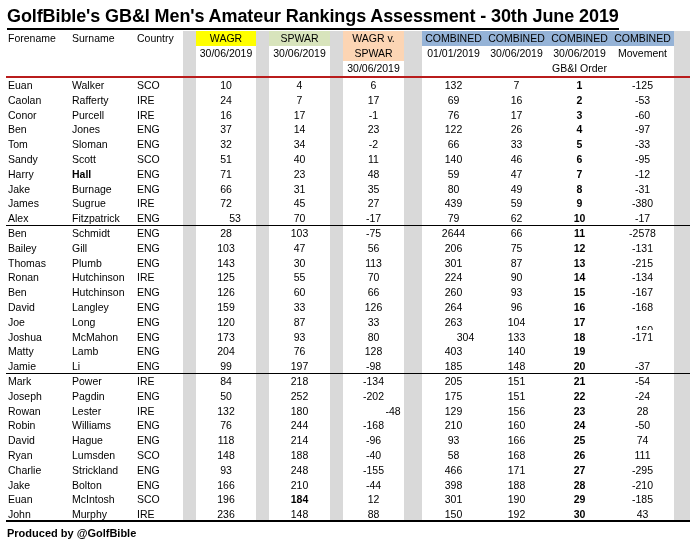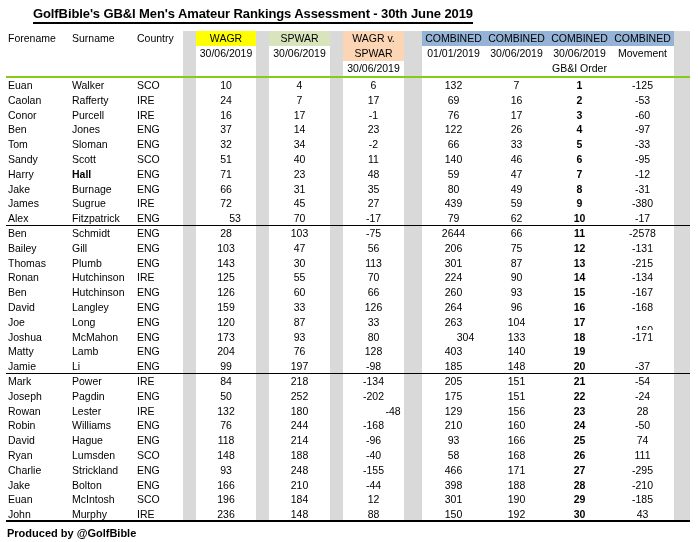--- a/index.html
+++ b/index.html
@@ -3,44 +3,43 @@
 <meta charset="utf-8">
 <style>
   * { margin: 0; padding: 0; box-sizing: border-box; }
   html, body { width: 698px; height: 542px; background: #ffffff; overflow: hidden; }
   body { font-family: "Liberation Sans", sans-serif; color: #000; position: relative; }
 
   .page { position: relative; width: 698px; height: 542px; background: #fff; }
 
   .title {
     position: absolute; left: 7px; top: 6px;
-    font-size: 13px; font-weight: bold; letter-spacing: -0.1px;
+    font-size: 18px; font-weight: bold; letter-spacing: -0.1px;
     border-bottom: 2px solid #000; padding-bottom: 1px;
     display: inline-block;
-    margin-left: 26px;
   }
 
   .table { position: absolute; left: 6px; top: 31px; width: 684px; }
 
   
   .strip { position: absolute; top: 0; bottom: 0; background: var(--sep-bg, #d9d9d9); z-index: 0; }
   .strip.s1 { left: 177px; width: 13px; }
   .strip.s2 { left: 250px; width: 13px; }
   .strip.s3 { left: 324px; width: 13px; }
   .strip.s4 { left: 398px; width: 18px; }
   .strip.s5 { left: 668px; width: 16px; }
 
   .grid-cols {
     display: grid;
     grid-template-columns: 64px 65px 48px 13px 60px 13px 61px 13px 61px 18px 63px 63px 63px 63px 16px;
     position: relative; z-index: 1;
   }
 
   
-  .thead { border-bottom: 2px solid #84cc16; grid-auto-rows: 15px; }
+  .thead { border-bottom: 2px solid #b91c1c; grid-auto-rows: 15px; }
   .h { font-size: 10.5px; line-height: 15px; text-align: center; white-space: nowrap; }
   .h.left { text-align: left; padding-left: 2px; }
   .r1 { grid-row: 1; }
   .r2 { grid-row: 2; }
   .r3 { grid-row: 3; }
   .col-forename { grid-column: 1; }
   .col-surname  { grid-column: 2; }
   .col-country  { grid-column: 3; }
   .col-wagr     { grid-column: 5; }
   .col-spwar    { grid-column: 7; }
@@ -452,21 +451,21 @@
           <div class="cell num" style="grid-column: 11;">398</div>
           <div class="cell num" style="grid-column: 12;">188</div>
           <div class="cell num bold" style="grid-column: 13;">28</div>
           <div class="cell num" style="grid-column: 14;">-210</div>
         </div>
         <div class="grid-cols row">
           <div class="cell left" style="grid-column: 1;">Euan</div>
           <div class="cell left" style="grid-column: 2;">McIntosh</div>
           <div class="cell left" style="grid-column: 3;">SCO</div>
           <div class="cell num" style="grid-column: 5;">196</div>
-          <div class="cell num" style="grid-column: 7;">184</div>
+          <div class="cell num" style="grid-column: 7; font-weight: bold;">184</div>
           <div class="cell num" style="grid-column: 9;">12</div>
           <div class="cell num" style="grid-column: 11;">301</div>
           <div class="cell num" style="grid-column: 12;">190</div>
           <div class="cell num bold" style="grid-column: 13;">29</div>
           <div class="cell num" style="grid-column: 14;">-185</div>
         </div>
         <div class="grid-cols row last-row">
           <div class="cell left" style="grid-column: 1;">John</div>
           <div class="cell left" style="grid-column: 2;">Murphy</div>
           <div class="cell left" style="grid-column: 3;">IRE</div>

